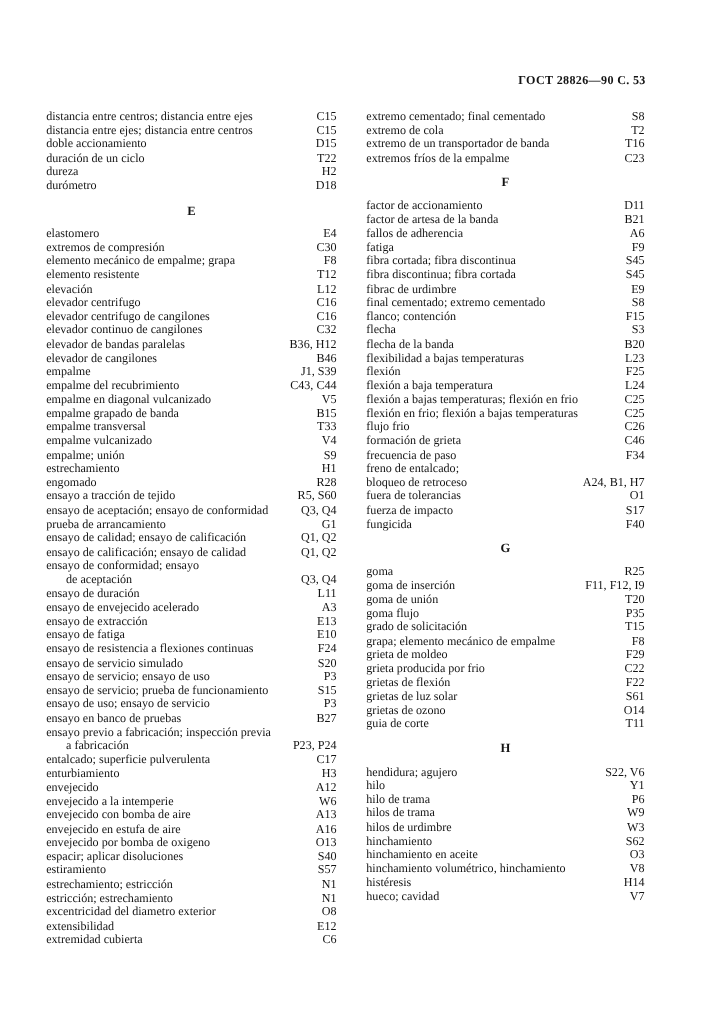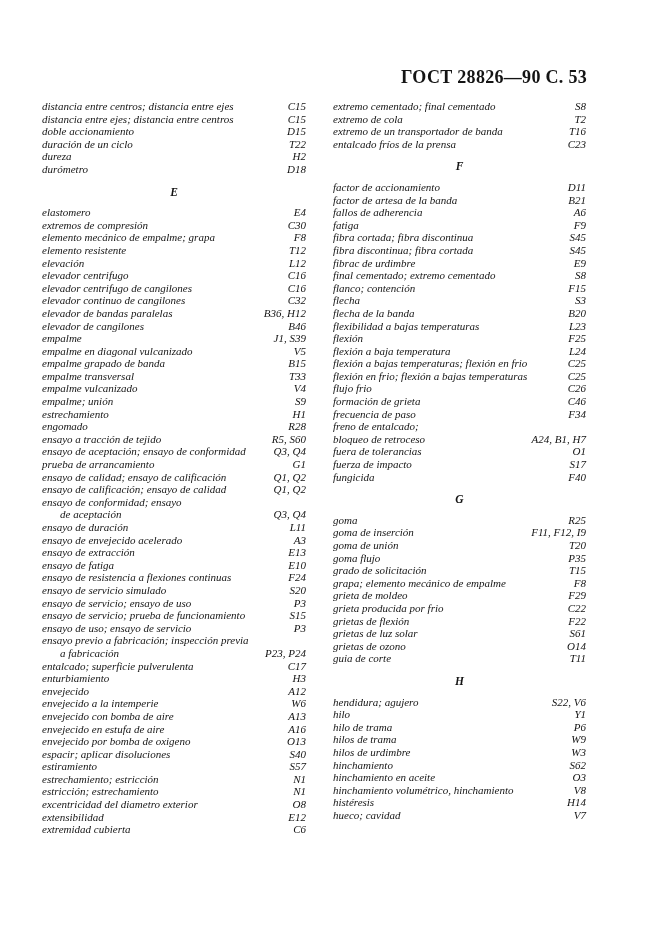--- a/index.html
+++ b/index.html
@@ -11,33 +11,33 @@
     background: #ffffff;
     font-family: "Liberation Serif", "DejaVu Serif", serif;
     color: #141414;
     overflow: hidden;
     margin: 0 auto;
   }
   .doc-header {
     position: absolute;
     top: 67px;
     right: 74px;
-    font-size: 18px;
+    font-size: 11px;
     font-weight: bold;
     letter-spacing: 0.3px;
     white-space: nowrap;
   }
   .columns {
     position: absolute;
     top: 100px;
     left: 42px;
     display: flex;
     gap: 27px;
   }
-  .col { display: block; font-style: italic; }
+  .col { display: block; }
   .col-0 { width: 264px; }
   .col-1 { width: 253px; }
   .row {
     display: flex;
     justify-content: space-between;
     align-items: baseline;
     font-size: 11px;
     line-height: 12.6px;
     white-space: nowrap;
   }
@@ -122,20 +122,24 @@
         </div>
         <div class="row">
           <span class="term">elevador de cangilones</span>
           <span class="code">B46</span>
         </div>
         <div class="row">
           <span class="term">empalme</span>
           <span class="code">J1, S39</span>
         </div>
         <div class="row">
+          <span class="term">empalme del recubrimiento</span>
+          <span class="code">C43, C44</span>
+        </div>
+        <div class="row">
           <span class="term">empalme en diagonal vulcanizado</span>
           <span class="code">V5</span>
         </div>
         <div class="row">
           <span class="term">empalme grapado de banda</span>
           <span class="code">B15</span>
         </div>
         <div class="row">
           <span class="term">empalme transversal</span>
           <span class="code">T33</span>
@@ -214,20 +218,24 @@
         </div>
         <div class="row">
           <span class="term">ensayo de servicio; prueba de funcionamiento</span>
           <span class="code">S15</span>
         </div>
         <div class="row">
           <span class="term">ensayo de uso; ensayo de servicio</span>
           <span class="code">P3</span>
         </div>
         <div class="row">
+          <span class="term">ensayo en banco de pruebas</span>
+          <span class="code">B27</span>
+        </div>
+        <div class="row">
           <span class="term">ensayo previo a fabricación; inspección previa</span>
           <span class="code"></span>
         </div>
         <div class="row indent">
           <span class="term">a fabricación</span>
           <span class="code">P23, P24</span>
         </div>
         <div class="row">
           <span class="term">entalcado; superficie pulverulenta</span>
           <span class="code">C17</span>
@@ -292,21 +300,21 @@
         </div>
         <div class="row">
           <span class="term">extremo de cola</span>
           <span class="code">T2</span>
         </div>
         <div class="row">
           <span class="term">extremo de un transportador de banda</span>
           <span class="code">T16</span>
         </div>
         <div class="row">
-          <span class="term">entalcado fríos de la prensa</span>
+          <span class="term">extremos fríos de la empalme</span>
           <span class="code">C23</span>
         </div>
         <div class="section-header">F</div>
         <div class="row">
           <span class="term">factor de accionamiento</span>
           <span class="code">D11</span>
         </div>
         <div class="row">
           <span class="term">factor de artesa de la banda</span>
           <span class="code">B21</span>

